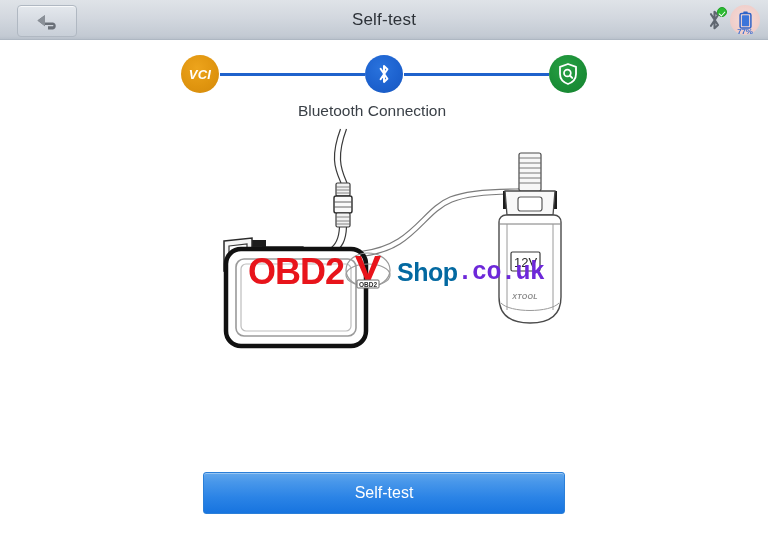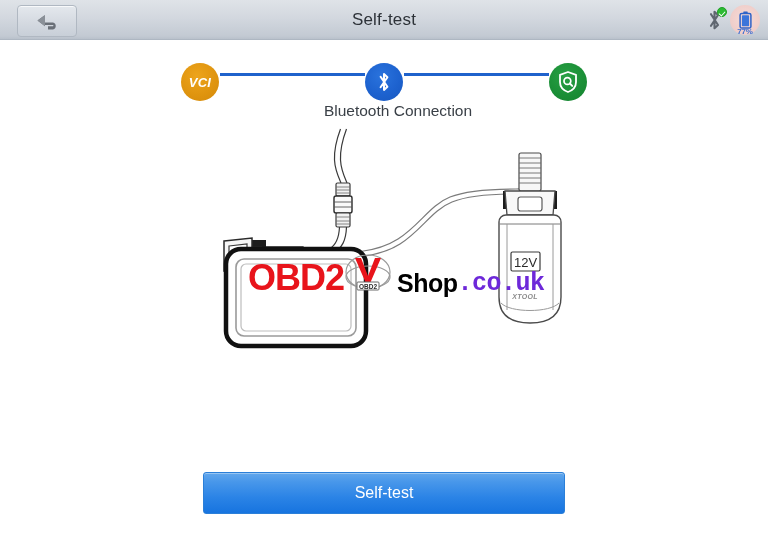--- a/index.html
+++ b/index.html
@@ -105,21 +105,21 @@
     width: 768px;
     height: 70px;
   }
   .step-circle {
     position: absolute;
     width: 38px; height: 38px;
     border-radius: 50%;
     display: flex;
     align-items: center;
     justify-content: center;
-    top: 8px;
+    top: 0;
   }
   .step-1 { left: 181px; background: radial-gradient(circle at 42% 34%, #eda41c 0%, #e0950f 55%, #d3890a 100%); }
   .step-2 { left: 365px; background: radial-gradient(circle at 42% 34%, #2a73dd 0%, #1d62cf 55%, #1757bf 100%); }
   .step-3 { left: 549px; background: radial-gradient(circle at 42% 34%, #28a044 0%, #1b8f37 55%, #15822f 100%); }
   .step-vci-text {
     color: #ffffff;
     font-size: 13px;
     font-weight: bold;
     font-style: italic;
     letter-spacing: .3px;
@@ -141,53 +141,53 @@
   .step-label {
     position: absolute;
     top: 0;
     width: 220px;
     text-align: center;
     font-size: 15.5px;
     color: #3a4047;
     white-space: nowrap;
   }
   .lbl-1 { left: 90px; }
-  .lbl-2 { left: 288px; }
+  .lbl-2 { left: 262px; }
   .lbl-3 { left: 458px; }
 
   
   .diagram {
     position: absolute;
     left: 0; top: 127px;
     width: 768px;
     height: 240px;
   }
   .diagram svg { display: block; }
 
   
   .watermark {
     position: absolute;
     left: 248px; top: 248px;
     height: 48px;
     display: flex;
-    align-items: flex-end;
+    align-items: center;
     pointer-events: none;
   }
   .wm-obd2 {
     font-size: 36px;
     font-weight: bold;
     color: #e8141b;
     letter-spacing: -1px;
     line-height: 1;
   }
   .wm-logo { width: 52px; height: 44px; margin: 0 0 0 -2px; position: relative; }
   .wm-shop {
     font-size: 25px;
     font-weight: bold;
-    color: #000000;
+    color: #0369a1;
     letter-spacing: -.5px;
     margin-left: 3px;
     line-height: 1;
   }
   .wm-tld {
     font-size: 25px;
     font-weight: bold;
     color: #6d28d9;
     letter-spacing: -.5px;
     line-height: 1;

